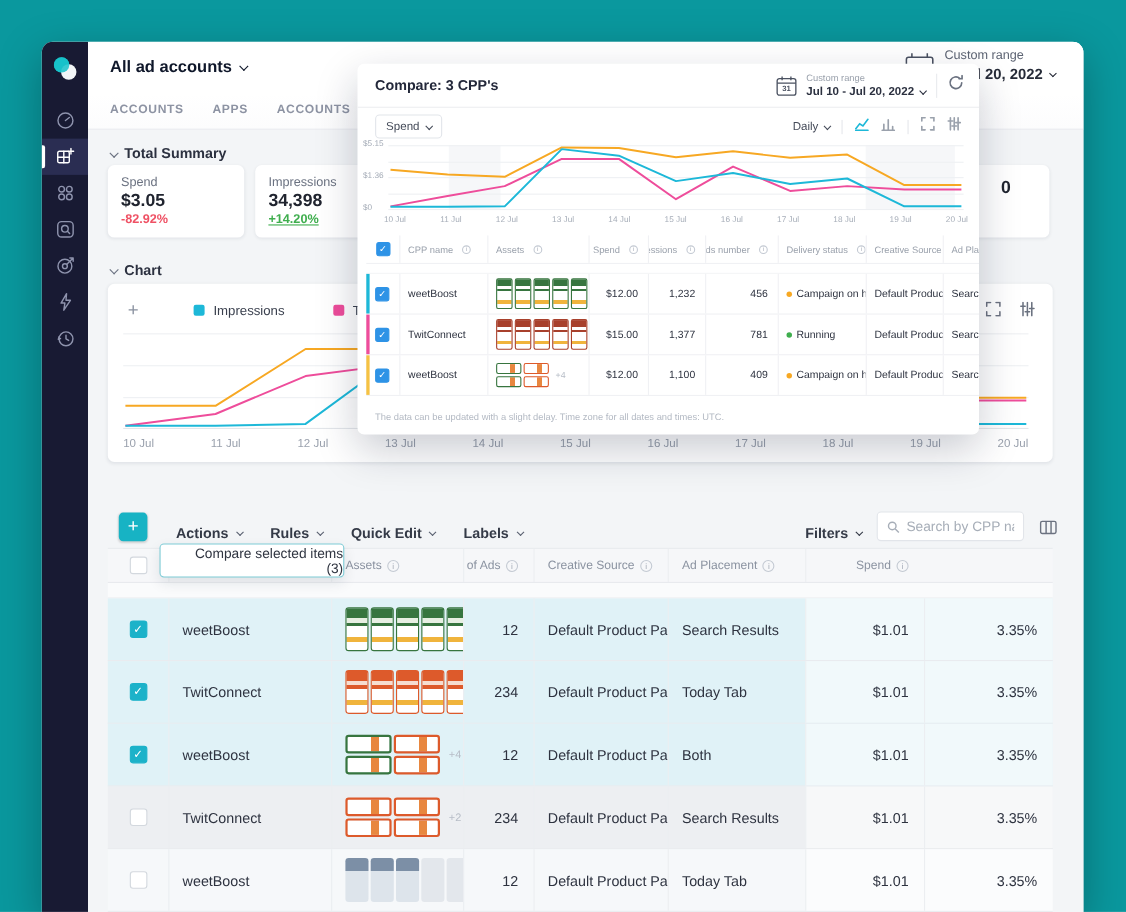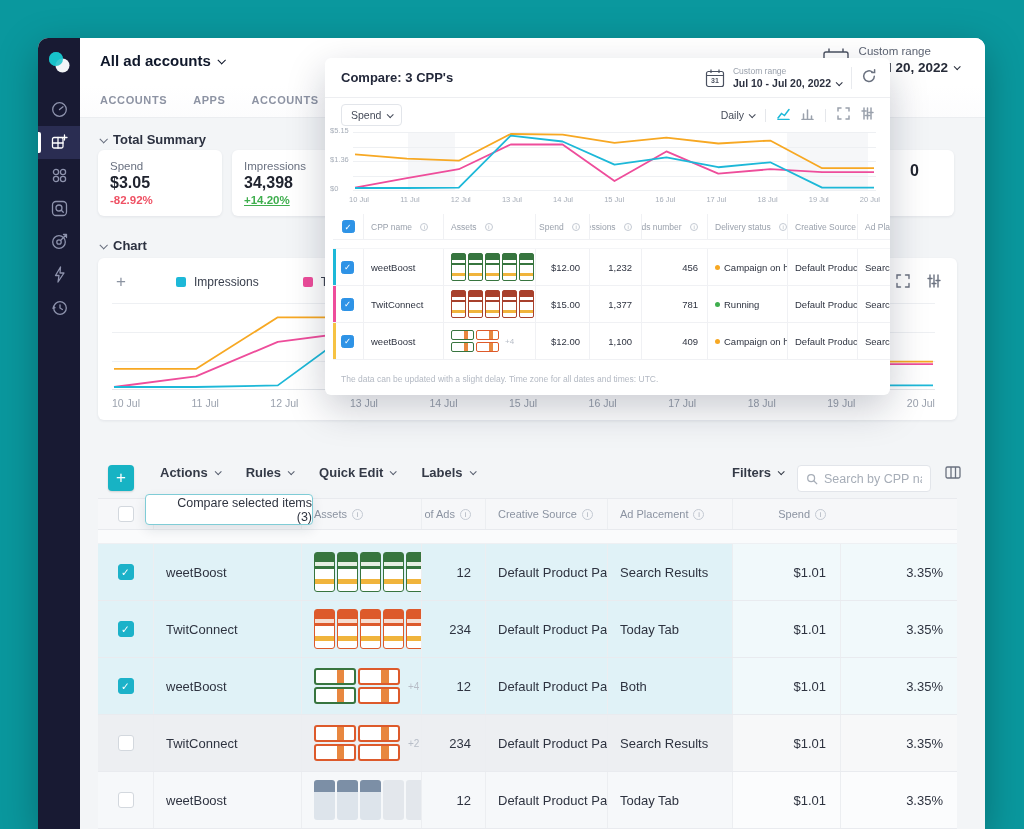--- a/index.html
+++ b/index.html
@@ -62,21 +62,21 @@
   .legend-item .l-label { font-size:12px; color:#3a404e; }
   .chart-icons { position:absolute; right:16px; top:16px; display:flex; gap:17px; color:#6b7280; }
   .chart-icons svg { width:14px; height:14px; stroke:currentColor; fill:none; stroke-width:1.4; stroke-linecap:round; }
   .plot { position:absolute; left:14px; top:45px; width:823px; height:87px; border-bottom:1px solid #e3e6ea; }
   .gl { position:absolute; left:0; right:0; height:1px; background:#eef0f3; }
   .plot svg, .m-plot svg { position:absolute; inset:0; }
   .x-labels { position:absolute; left:14px; width:823px; top:139px; display:flex; justify-content:space-between; }
   .x-labels span { font-size:10.5px; color:#9aa1ad; }
 
   
-  .toolbar { position:absolute; left:18px; right:18px; top:427px; height:27px; display:flex; align-items:flex-start; }
+  .toolbar { position:absolute; left:18px; right:18px; top:427px; height:27px; display:flex; align-items:flex-end; }
   .plus-btn { width:26px; height:26px; margin-left:10px; background:#17b3c4; border-radius:4px; color:#fff; font-size:17px; display:flex; align-items:center; justify-content:center; cursor:pointer; box-shadow:0 1px 2px rgba(0,0,0,.15); }
   .plus-btn::before { content:"+"; }
   .menu { display:flex; align-items:center; gap:7px; font-size:13px; font-weight:600; color:#343a47; margin-left:26px; cursor:pointer; }
   .menu .chev { color:#596070; }
   .filters { margin-left:auto; display:flex; align-items:center; gap:7px; font-size:13px; font-weight:600; color:#343a47; cursor:pointer; }
   .search-box { margin-left:14px; width:134px; height:27px; background:#fff; border:1px solid #e2e5ea; border-radius:4px; display:flex; align-items:center; padding:0 8px; gap:6px; }
   .search-box svg { width:12px; height:12px; stroke:#a7aeb8; fill:none; stroke-width:1.5; flex:none; }
   .search-box input { border:none; outline:none; width:100%; font-size:12.5px; color:#39404e; background:transparent; }
   .search-box input::placeholder { color:#a7aeb8; }
   .cols-icon { margin-left:14px; margin-right:6px; color:#6b7280; }

